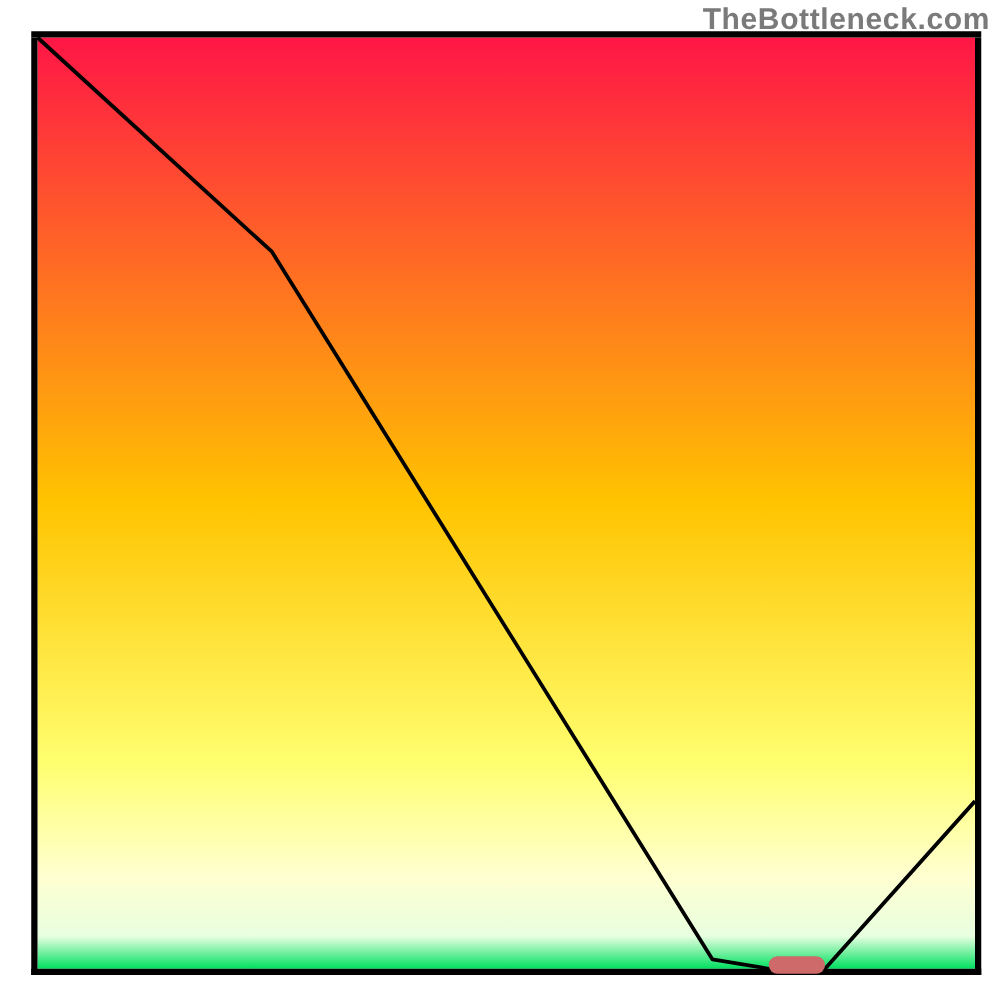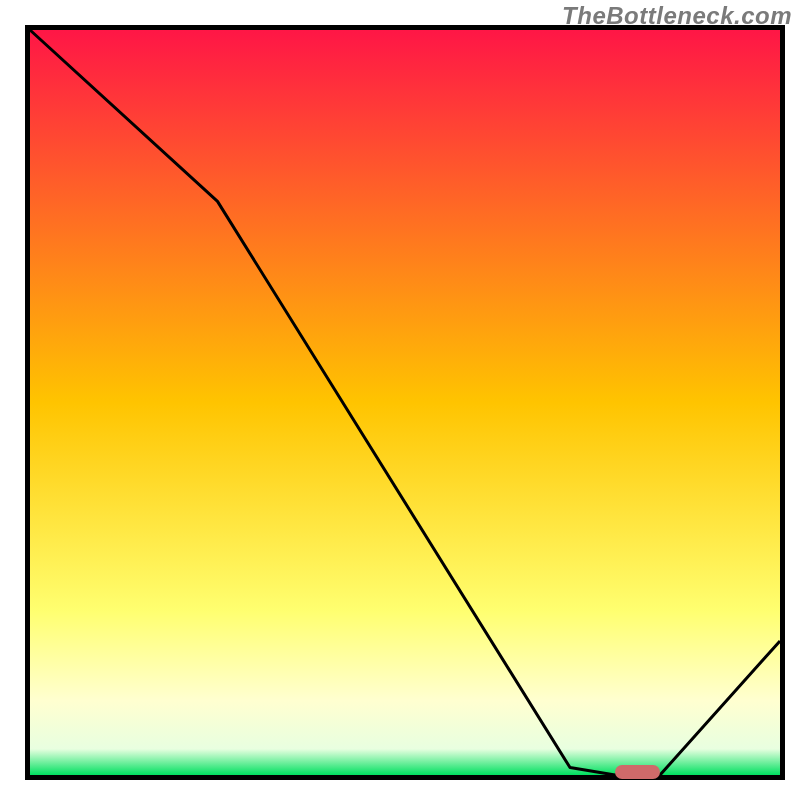--- a/index.html
+++ b/index.html
@@ -8,21 +8,20 @@
     width: 800px;
     height: 800px;
     overflow: hidden;
     background: #ffffff;
     font-family: Arial, Helvetica, sans-serif;
   }
   .container {
     position: relative;
     width: 800px;
     height: 690px;
-    font-style: italic;
   }
   .watermark {
     position: absolute;
     top: 2px;
     right: 8px;
     font-size: 24px;
     font-weight: bold;
     color: #7a7a7a;
     letter-spacing: 0.5px;
   }

